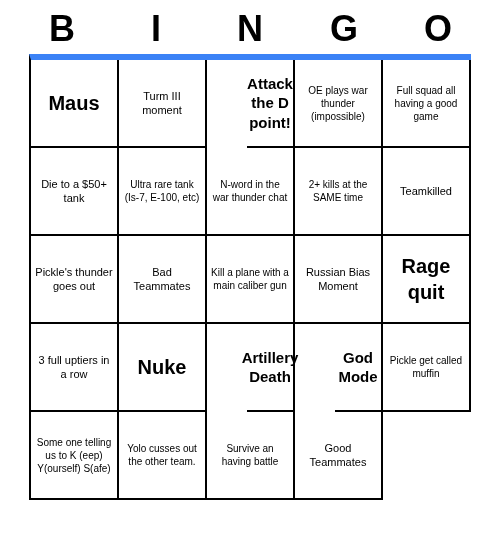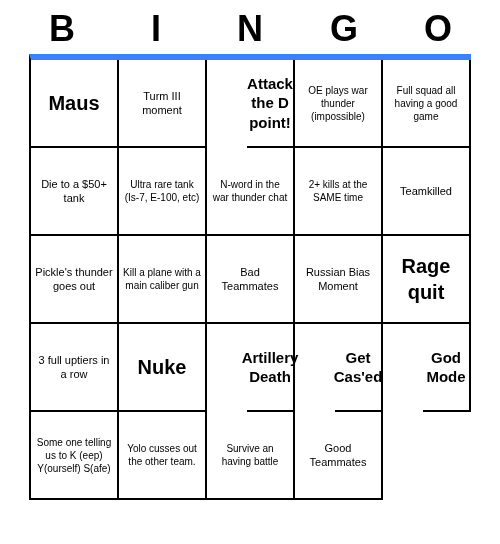--- a/index.html
+++ b/index.html
@@ -73,26 +73,26 @@
     <div class="bingo-cell normal">Turm III moment</div>
     <div class="bingo-cell medium-text">Attack the D point!</div>
     <div class="bingo-cell small-text">OE plays war thunder (impossible)</div>
     <div class="bingo-cell small-text">Full squad all having a good game</div>
     <div class="bingo-cell normal">Die to a $50+ tank</div>
     <div class="bingo-cell small-text">Ultra rare tank (Is-7, E-100, etc)</div>
     <div class="bingo-cell small-text">N-word in the war thunder chat</div>
     <div class="bingo-cell small-text">2+ kills at the SAME time</div>
     <div class="bingo-cell normal">Teamkilled</div>
     <div class="bingo-cell normal">Pickle's thunder goes out</div>
+    <div class="bingo-cell normal">Bad Teammates</div>
     <div class="bingo-cell small-text">Kill a plane with a main caliber gun</div>
-    <div class="bingo-cell normal">Bad Teammates</div>
     <div class="bingo-cell normal">Russian Bias Moment</div>
     <div class="bingo-cell large-text">Rage quit</div>
     <div class="bingo-cell normal">3 full uptiers in a row</div>
     <div class="bingo-cell large-text">Nuke</div>
     <div class="bingo-cell medium-text">Artillery Death</div>
-    <div class="bingo-cell medium-text">Get Cas'ed</div>
     <div class="bingo-cell medium-text">God Mode</div>
+    <div class="bingo-cell small-text">Pickle get called muffin</div>
     <div class="bingo-cell small-text">Some one telling us to K (eep) Y(ourself) S(afe)</div>
     <div class="bingo-cell small-text">Yolo cusses out the other team.</div>
     <div class="bingo-cell small-text">Survive an having battle</div>
     <div class="bingo-cell normal">Good Teammates</div>
   </div>
 
 </body></html>

